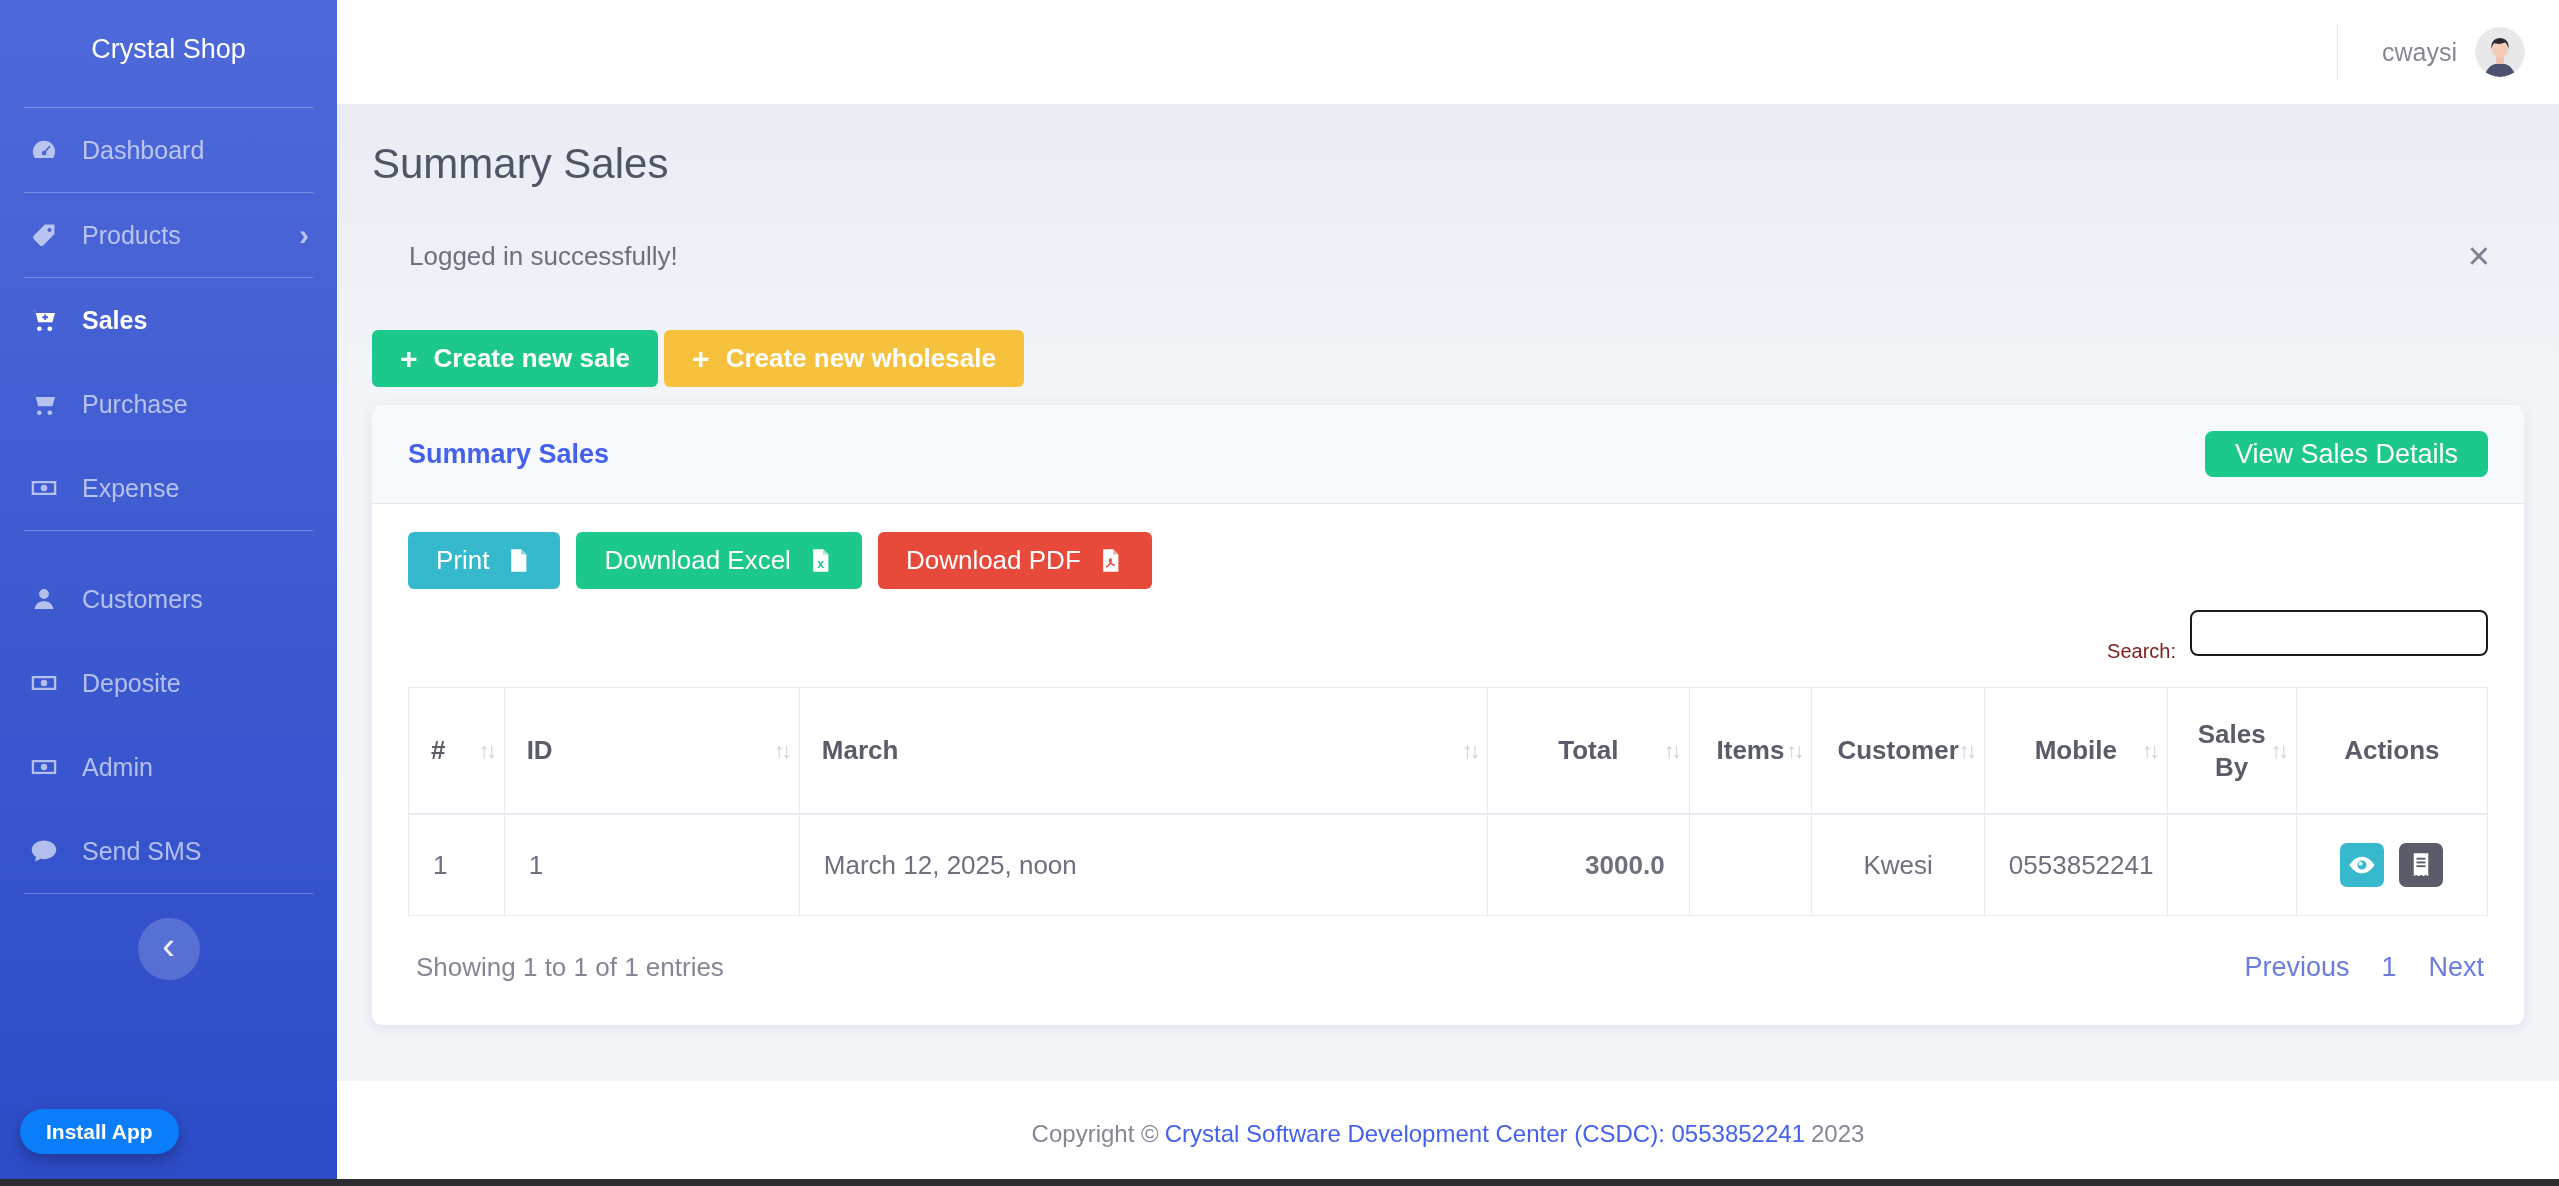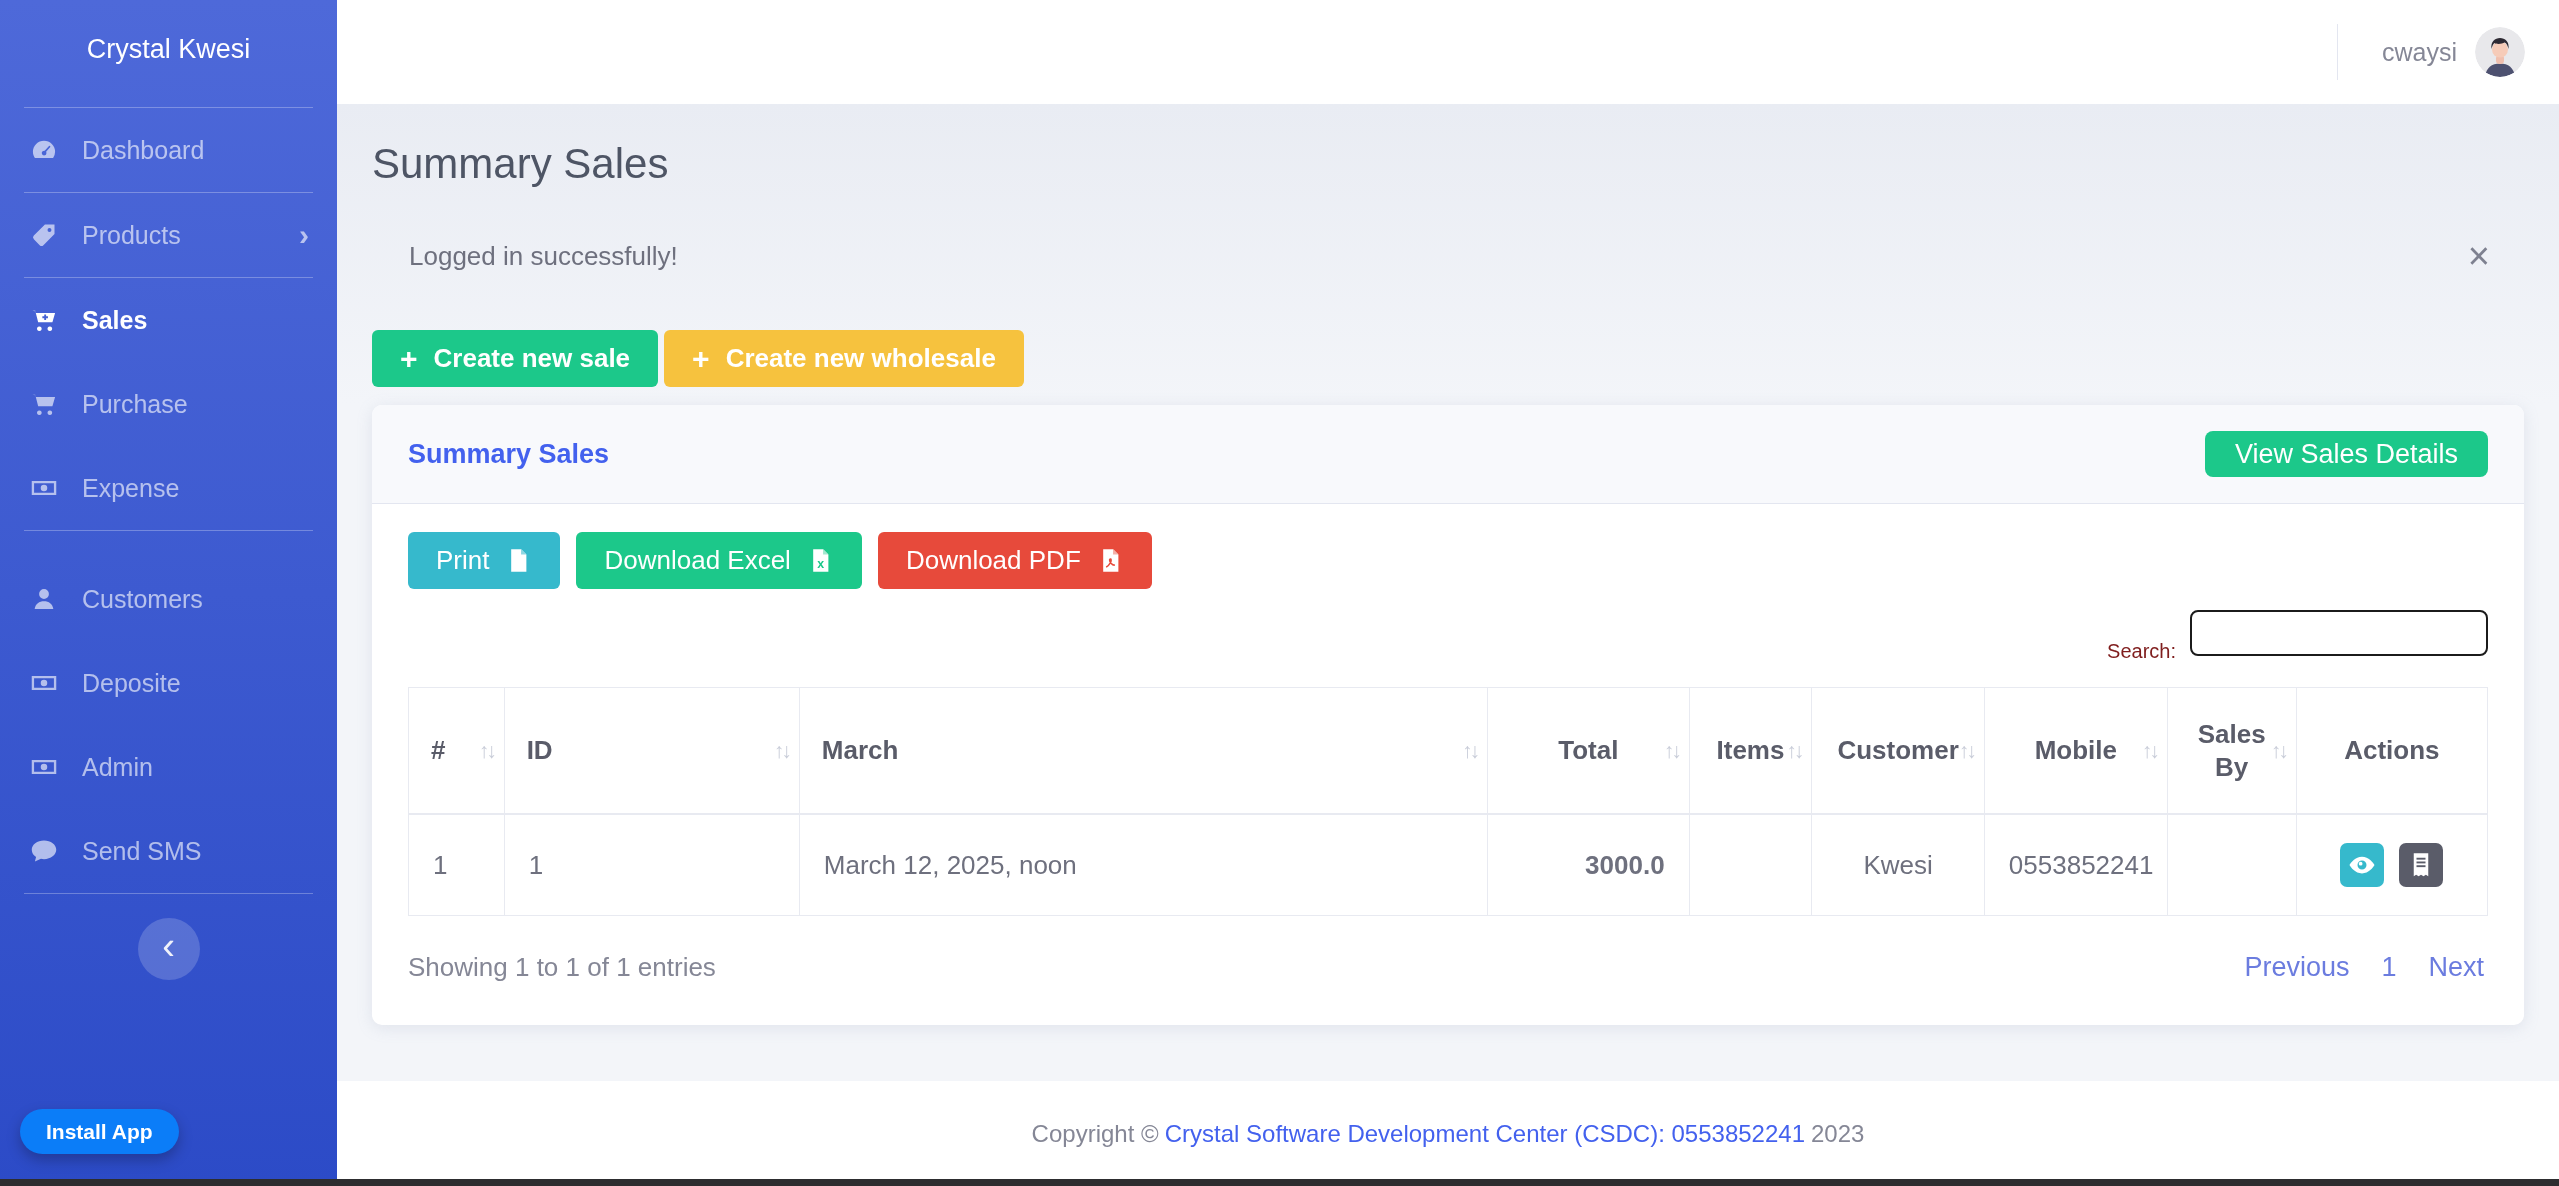--- a/index.html
+++ b/index.html
@@ -93,34 +93,34 @@
   table.data th { border-bottom-width:2px; }
   .sort-icon { position:absolute; right:10px; top:50%; transform:translateY(-50%);
                color:#c9cdd9; font-size:21px; letter-spacing:-3px; font-weight:normal; }
   .action-btn { width:44px; height:44px; border:none; border-radius:7px; cursor:pointer;
                 display:inline-flex; align-items:center; justify-content:center; padding:0; }
   .action-btn svg { width:30px; height:30px; }
   .ab-teal { background:#36b9cc; margin-right:8px; }
   .ab-dark { background:#5a5c69; }
 
   .table-footer { display:flex; justify-content:space-between; align-items:center; margin-top:36px; }
-  .entries-info { font-size:26px; color:#858796; }
+  .entries-info { font-size:26px; color:#858796;margin-left:8px; }
   .pagination { display:flex; gap:32px; align-items:center; padding-right:4px; }
   .pagination a { color:#6b7cdf; font-size:27px; text-decoration:none; cursor:pointer; }
 
   .page-footer { height:105px; background:#fff; display:flex; align-items:center; justify-content:center;
                  font-size:24px; color:#858796; flex-shrink:0; }
   .page-footer a { color:#4361ee; text-decoration:none; margin:0 6px; cursor:pointer; }
   .bottom-strip { position:absolute; left:0; bottom:0; width:2559px; height:7px; background:#2d2d2f; z-index:5; }
 </style>
 </head>
 <body>
 
 <aside class="sidebar">
-  <div class="shop-name">Crystal Kwesi</div>
+  <div class="shop-name">Crystal Shop</div>
   <hr class="sb-divider first">
 
   <nav>
     <div class="nav-item">
       <svg viewBox="0 0 24 24">
           <path d="M12 4a9.5 9.5 0 0 0-9.5 9.5c0 2 .6 3.8 1.7 5.3h15.6a9.4 9.4 0 0 0 1.7-5.3A9.5 9.5 0 0 0 12 4zm5.2 4.6a.7.7 0 0 1 0 1l-3.4 4a2 2 0 1 1-1.2-.9l3.7-4.1a.7.7 0 0 1 .9 0z"></path>
         </svg>
       <span>Dashboard</span>
     </div>
     <hr class="sb-divider">

